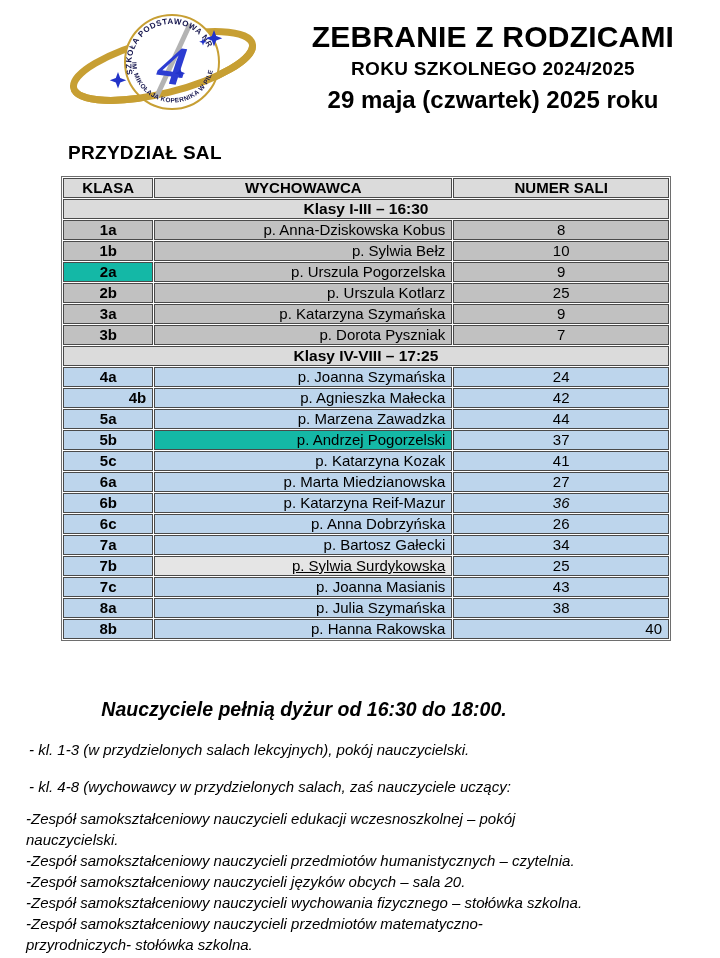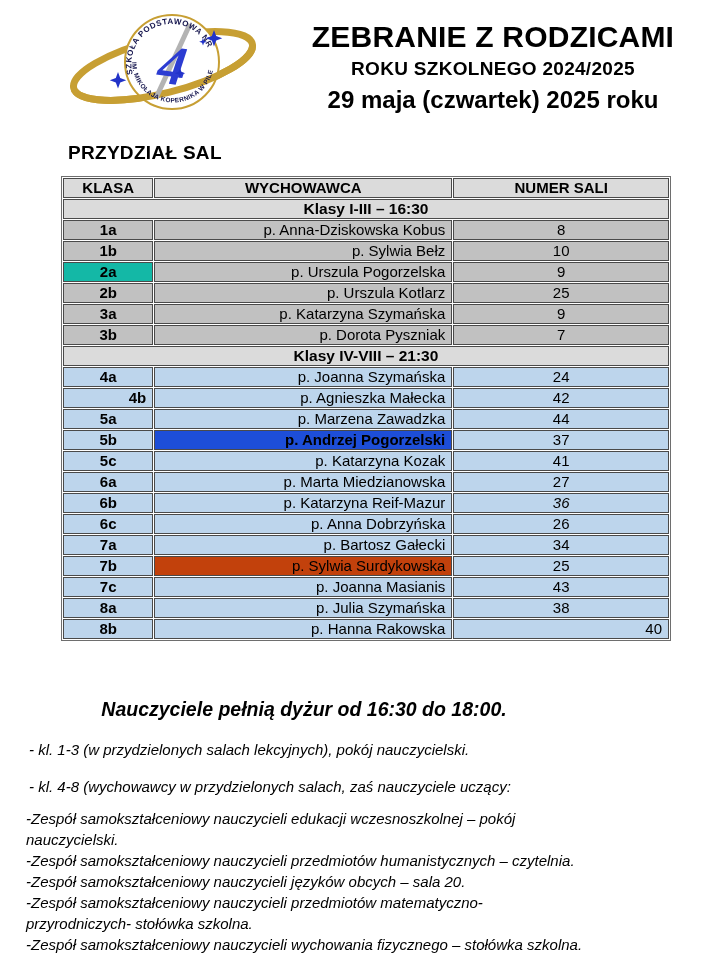--- a/index.html
+++ b/index.html
@@ -131,40 +131,40 @@
           <td class="c0" style="background: rgb(193, 193, 193);">3a</td>
           <td class="c1" style="background: rgb(193, 193, 193);">p. Katarzyna Szymańska</td>
           <td class="c2" style="background: rgb(193, 193, 193);">9</td>
         </tr>
         <tr class="data-row">
           <td class="c0" style="background: rgb(193, 193, 193);">3b</td>
           <td class="c1" style="background: rgb(193, 193, 193);">p. Dorota Pyszniak</td>
           <td class="c2" style="background: rgb(193, 193, 193);">7</td>
         </tr>
         <tr class="group-row">
-          <td colspan="3">Klasy IV-VIII – 21:30</td>
+          <td colspan="3">Klasy IV-VIII – 17:25</td>
         </tr>
         <tr class="data-row">
           <td class="c0" style="background: rgb(189, 213, 236);">4a</td>
           <td class="c1" style="background: rgb(189, 213, 236);">p. Joanna Szymańska</td>
           <td class="c2" style="background: rgb(189, 213, 236);">24</td>
         </tr>
         <tr class="data-row">
           <td class="c0" style="background: rgb(189, 213, 236); text-align: right;">4b</td>
           <td class="c1" style="background: rgb(189, 213, 236);">p. Agnieszka Małecka</td>
           <td class="c2" style="background: rgb(189, 213, 236);">42</td>
         </tr>
         <tr class="data-row">
           <td class="c0" style="background: rgb(189, 213, 236);">5a</td>
           <td class="c1" style="background: rgb(189, 213, 236);">p. Marzena Zawadzka</td>
           <td class="c2" style="background: rgb(189, 213, 236);">44</td>
         </tr>
         <tr class="data-row">
           <td class="c0" style="background: rgb(189, 213, 236);">5b</td>
-          <td class="c1" style="background: #1d4ed8; font-weight: bold;">p. Andrzej Pogorzelski</td>
+          <td class="c1" style="background: #14b8a6;">p. Andrzej Pogorzelski</td>
           <td class="c2" style="background: rgb(189, 213, 236);">37</td>
         </tr>
         <tr class="data-row">
           <td class="c0" style="background: rgb(189, 213, 236);">5c</td>
           <td class="c1" style="background: rgb(189, 213, 236);">p. Katarzyna Kozak</td>
           <td class="c2" style="background: rgb(189, 213, 236);">41</td>
         </tr>
         <tr class="data-row">
           <td class="c0" style="background: rgb(189, 213, 236);">6a</td>
           <td class="c1" style="background: rgb(189, 213, 236);">p. Marta Miedzianowska</td>
@@ -180,21 +180,21 @@
           <td class="c1" style="background: rgb(189, 213, 236);">p. Anna Dobrzyńska</td>
           <td class="c2" style="background: rgb(189, 213, 236);">26</td>
         </tr>
         <tr class="data-row">
           <td class="c0" style="background: rgb(189, 213, 236);">7a</td>
           <td class="c1" style="background: rgb(189, 213, 236);">p. Bartosz Gałecki</td>
           <td class="c2" style="background: rgb(189, 213, 236);">34</td>
         </tr>
         <tr class="data-row">
           <td class="c0" style="background: rgb(189, 213, 236);">7b</td>
-          <td class="c1" style="background: #c2410c;">p. Sylwia Surdykowska</td>
+          <td class="c1" style="background: #e5e5e5; text-decoration: underline;">p. Sylwia Surdykowska</td>
           <td class="c2" style="background: rgb(189, 213, 236);">25</td>
         </tr>
         <tr class="data-row">
           <td class="c0" style="background: rgb(189, 213, 236);">7c</td>
           <td class="c1" style="background: rgb(189, 213, 236);">p. Joanna Masianis</td>
           <td class="c2" style="background: rgb(189, 213, 236);">43</td>
         </tr>
         <tr class="data-row">
           <td class="c0" style="background: rgb(189, 213, 236);">8a</td>
           <td class="c1" style="background: rgb(189, 213, 236);">p. Julia Szymańska</td>
@@ -209,19 +209,19 @@
   </table>
 
   <div class="footer">
     <div class="duty">Nauczyciele pełnią dyżur od 16:30 do 18:00.</div>
     <div class="note">- kl. 1-3 (w przydzielonych salach lekcyjnych), pokój nauczycielski.</div>
     <div class="note">- kl. 4-8 (wychowawcy w przydzielonych salach, zaś nauczyciele uczący:</div>
     <div class="teams">
         <div>-Zespół samokształceniowy nauczycieli edukacji wczesnoszkolnej – pokój nauczycielski.</div>
         <div>-Zespół samokształceniowy nauczycieli przedmiotów humanistycznych – czytelnia.</div>
         <div>-Zespół samokształceniowy nauczycieli języków obcych – sala 20.</div>
+        <div>-Zespół samokształceniowy nauczycieli wychowania fizycznego – stołówka szkolna.</div>
         <div>-Zespół samokształceniowy nauczycieli przedmiotów matematyczno-przyrodniczych- stołówka szkolna.</div>
-        <div>-Zespół samokształceniowy nauczycieli wychowania fizycznego – stołówka szkolna.</div>
         <div>-Zespół wychowawczy – świetlica szkolna.</div>
       </div>
   </div>
 
 </div>
 
 </body></html>

